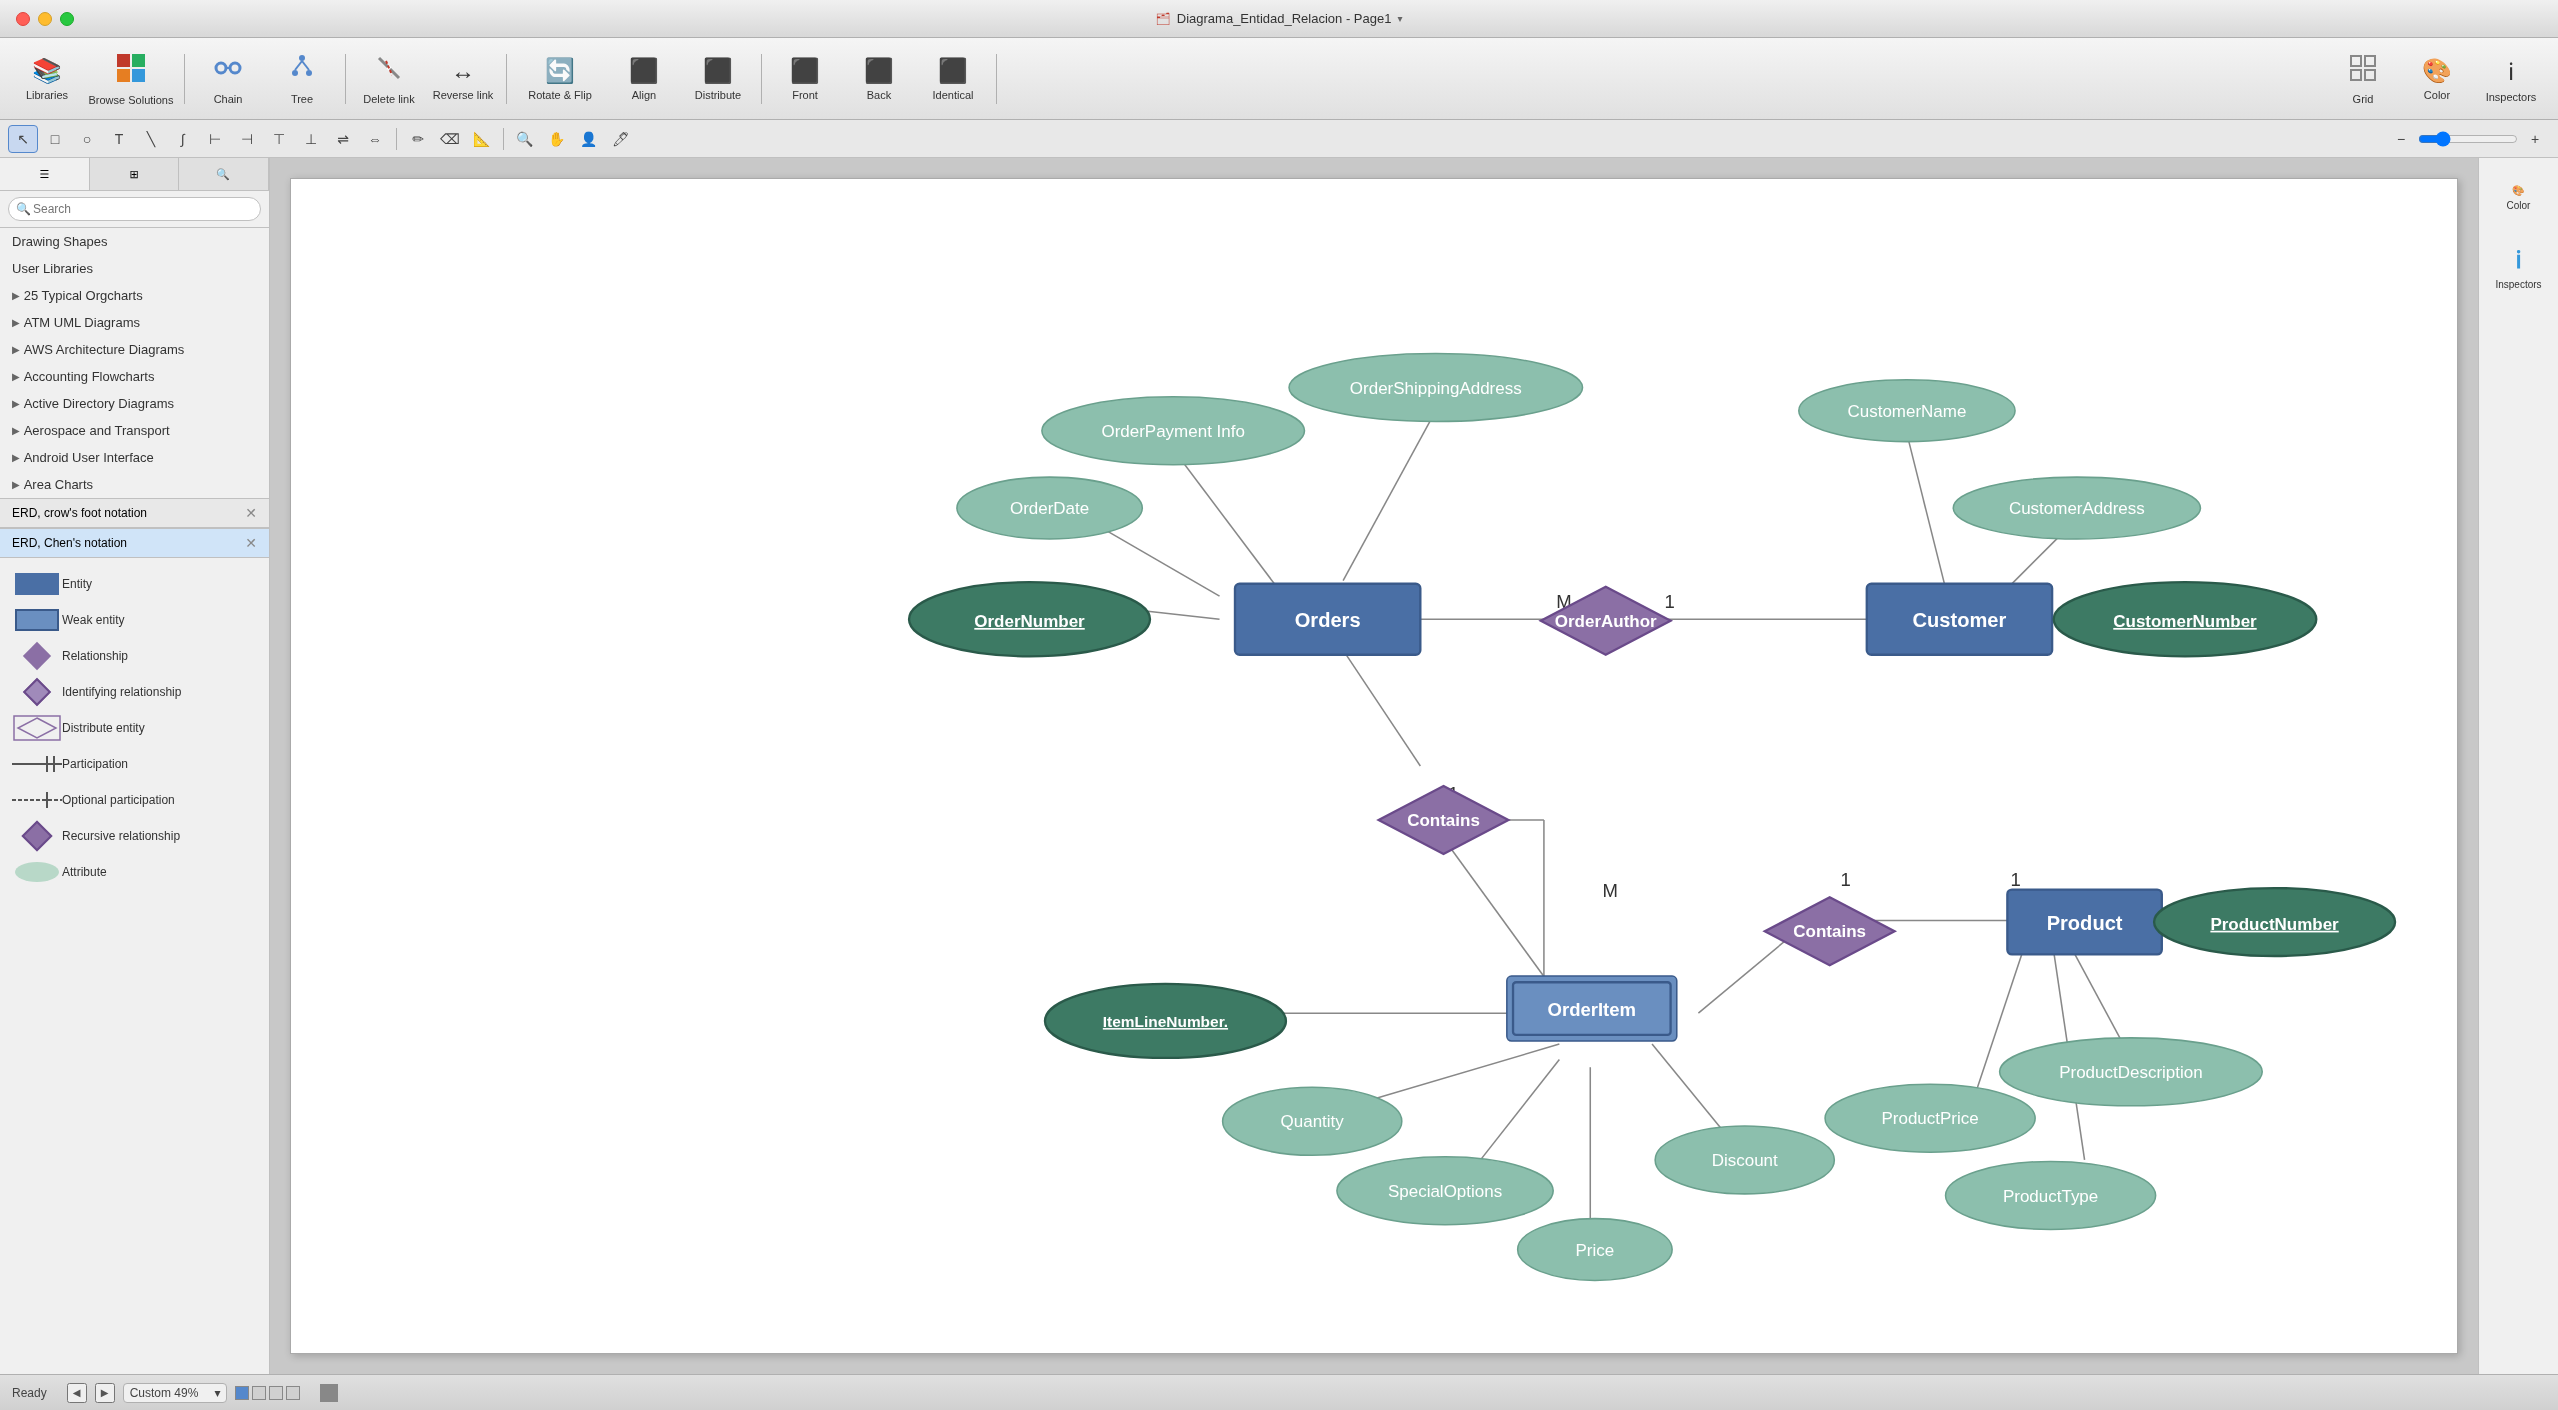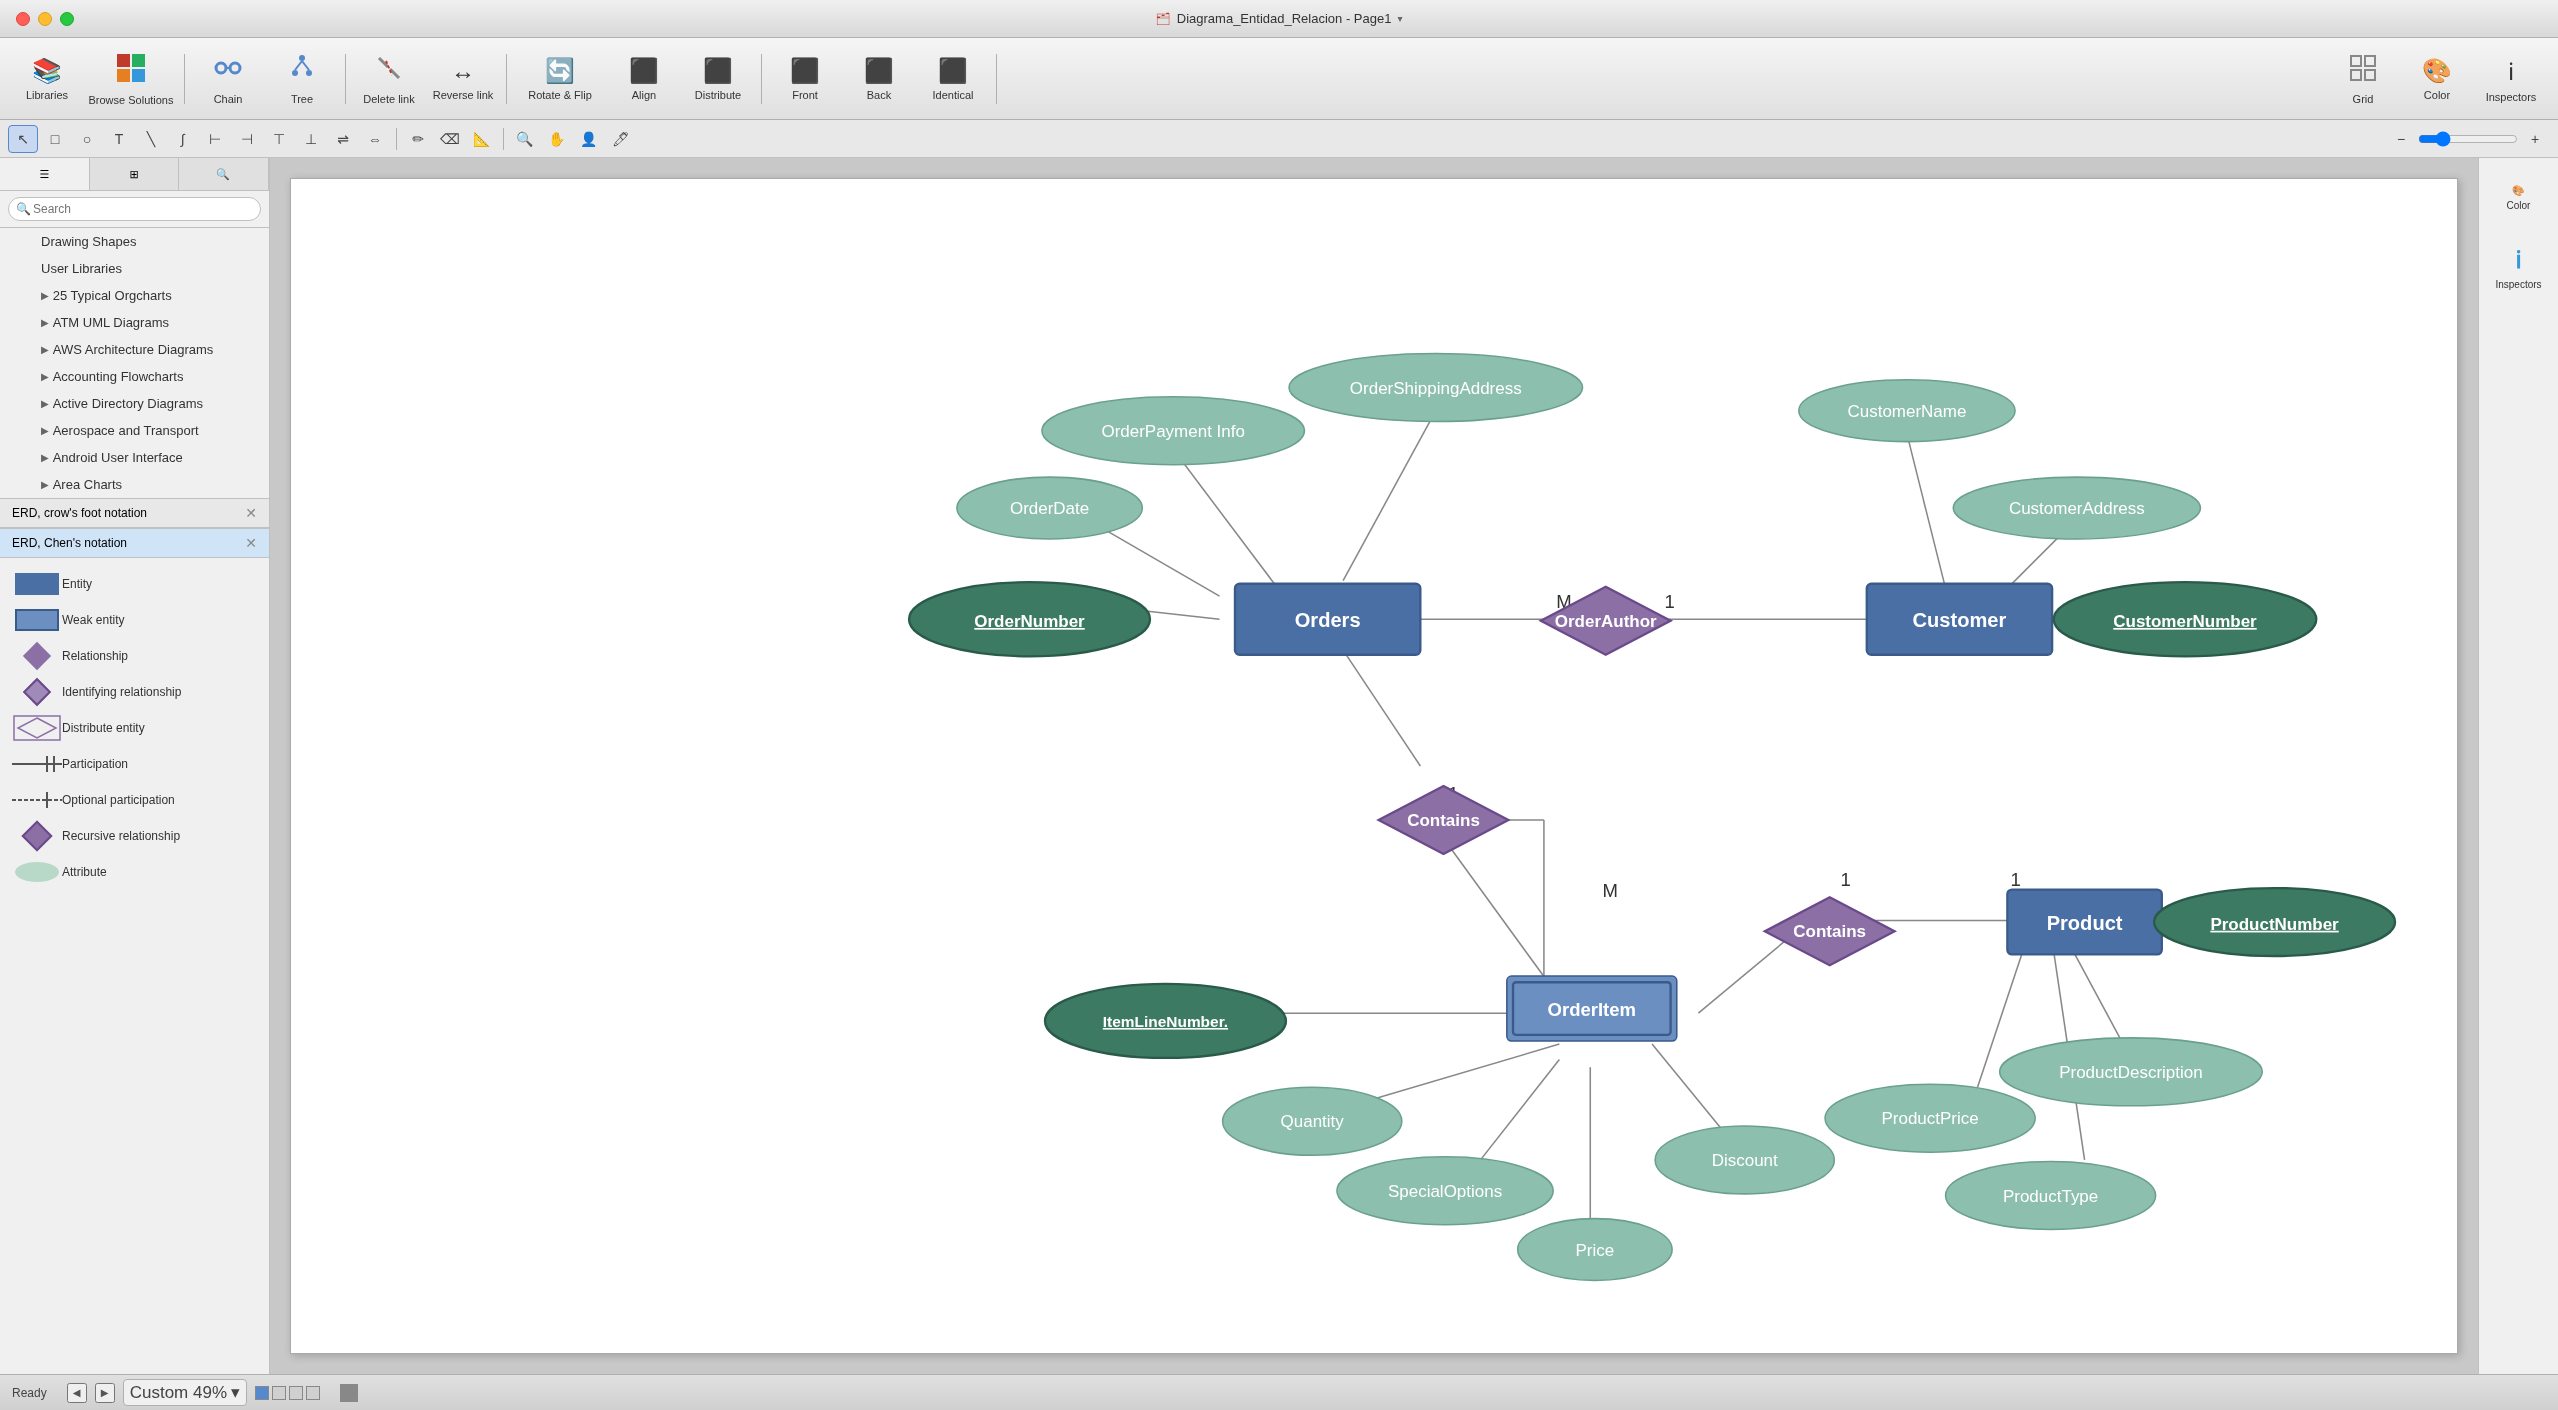--- a/index.html
+++ b/index.html
@@ -126,21 +126,20 @@
     .search-icon-abs { position: absolute; left: 8px; top: 5px; font-size: 12px; color: #888; }
     .sidebar-list { overflow-y: auto; flex: 1; }
     .sidebar-item {
       padding: 6px 12px;
       font-size: 13px;
       color: #333;
       cursor: pointer;
       display: flex;
       align-items: center;
       gap: 4px;
-      margin-left: 29px;
     }
     .sidebar-item .arrow { font-size: 10px; color: #666; }
 
     
     .lib-panel {
       border-top: 1px solid #c0c0c0;
     }
     .lib-panel-header {
       padding: 6px 12px;
       font-size: 12px;
@@ -212,23 +211,23 @@
       padding: 12px 12px;
       font-size: 12px;
       color: #444;
       gap: 20px;
     }
     .status-left { display: flex; align-items: center; gap: 8px; }
     .status-center { flex: 1; text-align: center; }
     .status-right { display: flex; align-items: center; gap: 8px; }
     .page-btn { width: 20px; height: 20px; display: flex; align-items: center; justify-content: center; cursor: pointer; font-size: 10px; color: #555; }
     .zoom-select {
-      display: flex; align-items: center; gap: 4px;
+      display: flex; align-items: center; gap: 16px;
       border: 1px solid #b0b0b0; border-radius: 4px; padding: 2px 6px;
-      background: #f0f0f0; cursor: pointer; font-size: 17px;
+      background: #f0f0f0; cursor: pointer; font-size: 12px;
     }
     .page-indicators { display: flex; gap: 3px; }
     .page-dot { width: 14px; height: 14px; border: 1px solid #888; background: #d0d0d0; cursor: pointer; }
     .page-dot.active { background: #5588cc; }
 
     
     .prev-rect { width: 44px; height: 22px; background: #4a6fa5; color: transparent; }
     .prev-rect-double { width: 44px; height: 22px; background: #6a8fc0; border: 2px solid #3a5a8a; }
     .prev-diamond { width: 20px; height: 20px; background: #8b6fa5; transform: rotate(45deg); }
     .prev-diamond-double { width: 20px; height: 20px; background: #a08aba; transform: rotate(45deg); border: 2px solid #6a4a8a; }

